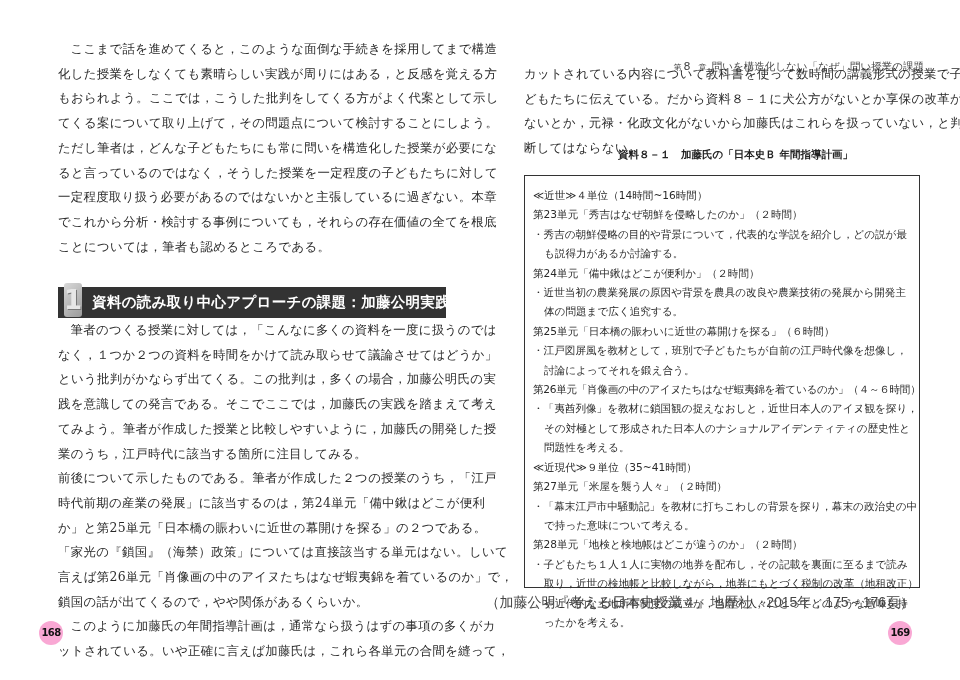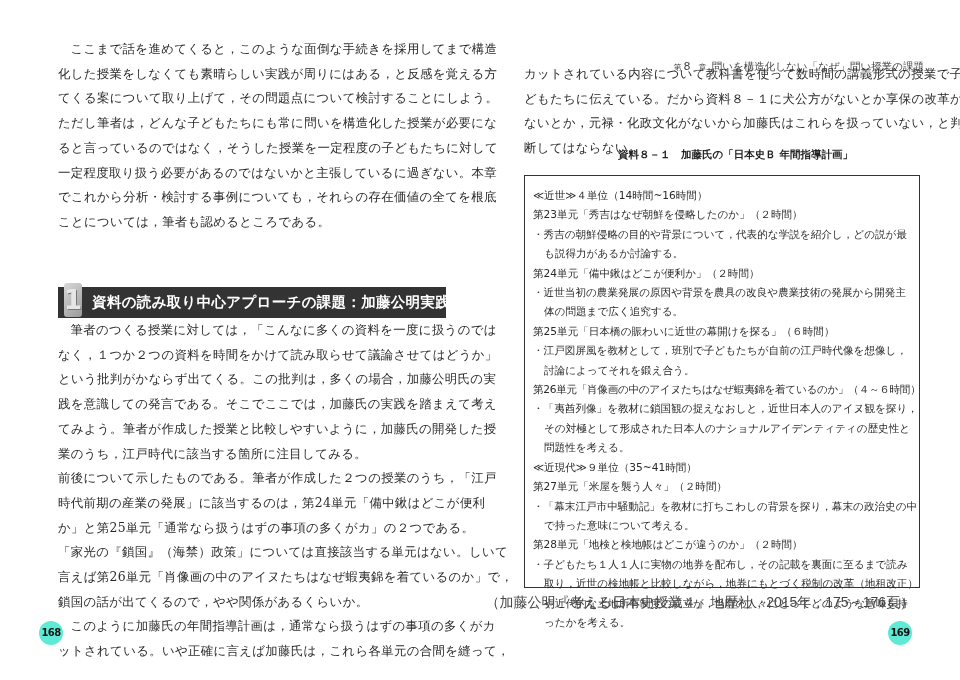--- a/index.html
+++ b/index.html
@@ -39,21 +39,21 @@
     font-weight: bold; font-size: 26px; color: #e6e6e6; text-align: center; line-height: 34px;
     text-shadow: 1px 1px 0 #777;
   }
   .section-title {
     margin-left: 10px; color: #fff; font-weight: bold; font-size: 14.5px; letter-spacing: 0.3px;
     font-family: "DejaVu Sans", "Liberation Sans", sans-serif; white-space: nowrap;
   }
 
   .page-num {
     position: absolute; top: 621px; width: 24px; height: 24px; border-radius: 50%;
-    background: #5eead4; text-align: center; line-height: 24px;
+    background: #f9a8d4; text-align: center; line-height: 24px;
     font-family: "DejaVu Sans", "Liberation Sans", sans-serif; font-weight: bold; font-size: 10px;
     color: #111; letter-spacing: -0.6px;
   }
   .left .page-num { left: 29px; }
   .right .page-num { left: 408px; }
 
   .right .block1 { left: 44px; top: 62px; }
 
   .caption {
     position: absolute; left: 138px; top: 148px;
@@ -77,20 +77,21 @@
     font-size: 14px; color: #444; white-space: nowrap; text-align: center;
   }
 </style>
 </head>
 <body>
 
 <div class="page left">
   <div class="body-text block1">
     <p class="indent">ここまで話を進めてくると，このような面倒な手続きを採用してまで構造</p>
     <p>化した授業をしなくても素晴らしい実践が周りにはある，と反感を覚える方</p>
+    <p>もおられよう。ここでは，こうした批判をしてくる方がよく代案として示し</p>
     <p>てくる案について取り上げて，その問題点について検討することにしよう。</p>
     <p>ただし筆者は，どんな子どもたちにも常に問いを構造化した授業が必要にな</p>
     <p>ると言っているのではなく，そうした授業を一定程度の子どもたちに対して</p>
     <p>一定程度取り扱う必要があるのではないかと主張しているに過ぎない。本章</p>
     <p>でこれから分析・検討する事例についても，それらの存在価値の全てを根底</p>
     <p>ことについては，筆者も認めるところである。</p>
   </div>
 
   <div class="section-heading">
     <div class="section-num">1</div>
@@ -99,21 +100,21 @@
 
   <div class="body-text block2">
     <p class="indent">筆者のつくる授業に対しては，「こんなに多くの資料を一度に扱うのでは</p>
     <p>なく，１つか２つの資料を時間をかけて読み取らせて議論させてはどうか」</p>
     <p>という批判がかならず出てくる。この批判は，多くの場合，加藤公明氏の実</p>
     <p>践を意識しての発言である。そこでここでは，加藤氏の実践を踏まえて考え</p>
     <p>てみよう。筆者が作成した授業と比較しやすいように，加藤氏の開発した授</p>
     <p>業のうち，江戸時代に該当する箇所に注目してみる。</p>
     <p>前後について示したものである。筆者が作成した２つの授業のうち，「江戸</p>
     <p>時代前期の産業の発展」に該当するのは，第24単元「備中鍬はどこが便利</p>
-    <p>か」と第25単元「通常なら扱うはずの事項の多くがカ」の２つである。</p>
+    <p>か」と第25単元「日本橋の賑わいに近世の幕開けを探る」の２つである。</p>
     <p>「家光の『鎖国』（海禁）政策」については直接該当する単元はない。しいて</p>
     <p>言えば第26単元「肖像画の中のアイヌたちはなぜ蝦夷錦を着ているのか」で，</p>
     <p>鎖国の話が出てくるので，やや関係があるくらいか。</p>
     <p class="indent">このように加藤氏の年間指導計画は，通常なら扱うはずの事項の多くがカ</p>
     <p>ットされている。いや正確に言えば加藤氏は，これら各単元の合間を縫って，</p>
   </div>
 
   <div class="page-num">168</div>
 </div>
 

